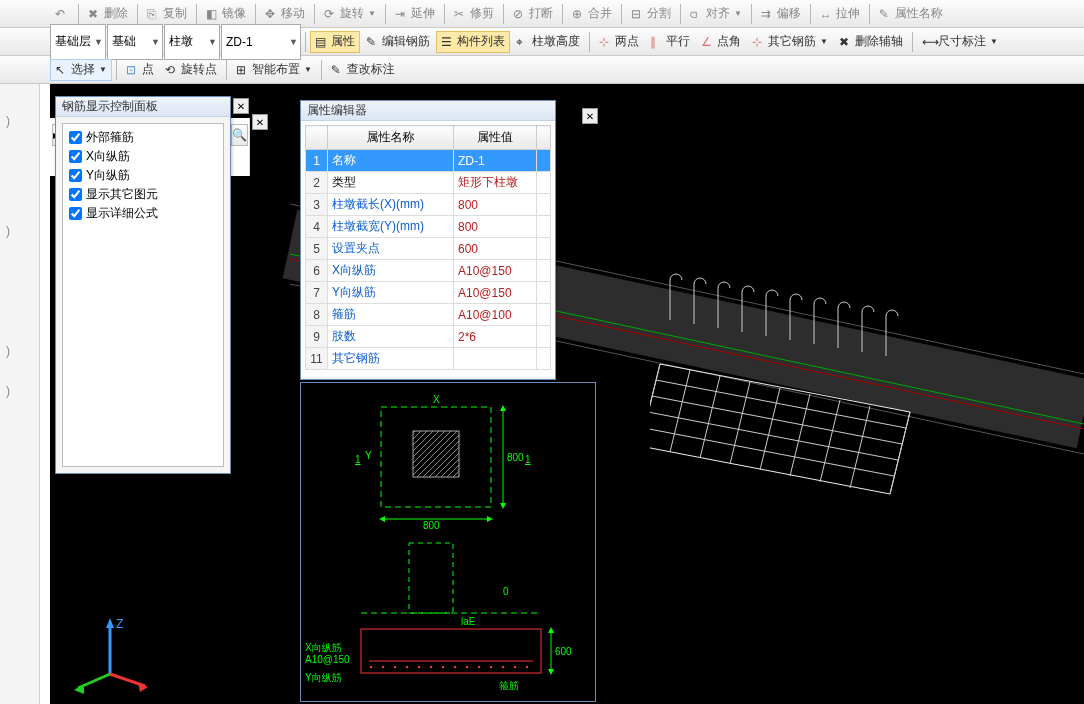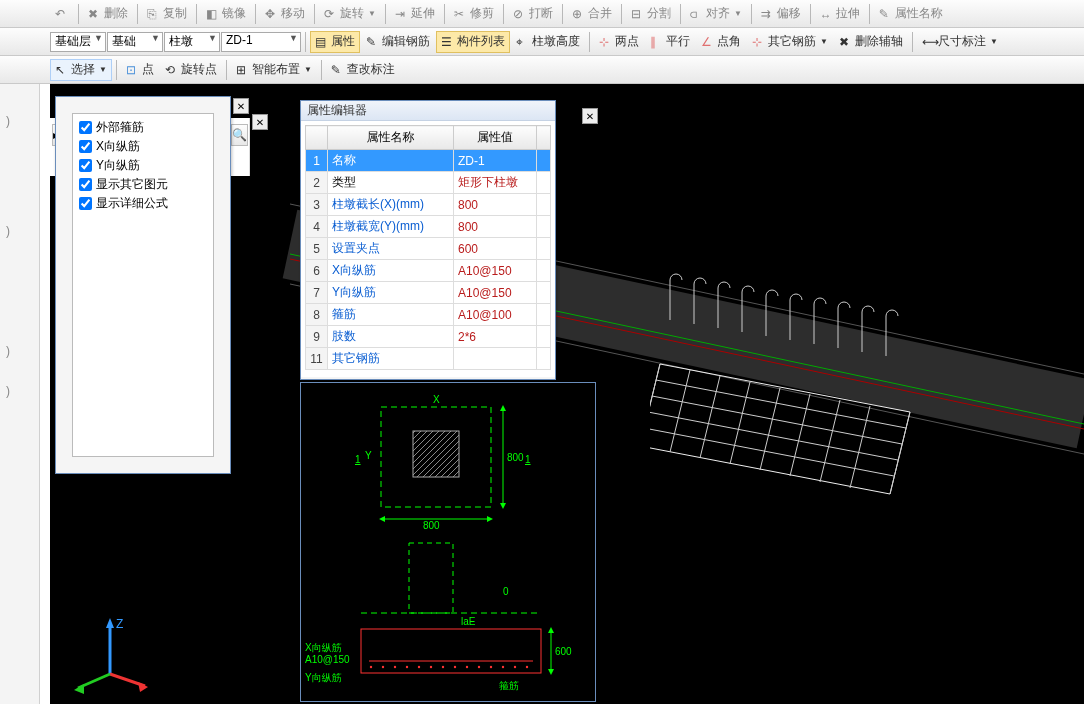--- a/index.html
+++ b/index.html
@@ -4,35 +4,35 @@
 <style>
 * { box-sizing: border-box; margin: 0; padding: 0; font-family: "Microsoft YaHei", SimSun, sans-serif; font-size: 12px; }
 body { width: 1084px; height: 704px; background: #fff; overflow: hidden; position: relative; }
 
 
 .toolbar { display: flex; align-items: center; height: 28px; background: linear-gradient(#fdfdfd,#e8e8e8); border-bottom: 1px solid #c9c9c9; padding: 0 4px; gap: 1px; }
 .toolbar .sep { width: 1px; height: 20px; background: #b8b8b8; margin: 0 3px; }
 .tbtn { display: flex; align-items: center; height: 22px; padding: 0 4px; color: #888; cursor: pointer; border: 1px solid transparent; gap: 2px; white-space: nowrap; }
 .tbtn.active { color: #333; }
 .tbtn .ico { width: 14px; height: 14px; display: inline-block; }
-.dropdown { display: inline-flex; height: 20px; border: 1px solid #aaa; background: #fff; padding: 0 2px 0 4px; min-width: 56px; }
+.dropdown { display: inline-flex; align-items: center; height: 36px; border: 1px solid #aaa; background: #fff; padding: 0 2px 0 4px; min-width: 56px; }
 .dropdown .arrow { margin-left: auto; font-size: 9px; color: #555; }
 
 
 .leftpanel { position: absolute; left: 0; top: 84px; width: 40px; height: 620px; background: #f4f4f4; border-right: 1px solid #d0d0d0; }
 
 
 .tree-box { position: absolute; left: 48px; top: 118px; width: 202px; height: 58px; background: #fff; border-right: 1px solid #ddd; }
 .tool-row { display: flex; align-items: center; margin-top: 6px; padding: 0 4px; gap:4px; }
 .tool-sm { width:22px; height:22px; border:1px solid #bbb; background: linear-gradient(#fdfdfd,#e8e8e8); display:flex; align-items:center; justify-content:center; }
 
 
 .panel { position: absolute; background: #f5f5f5; border: 1px solid #6a8dbb; box-shadow: 1px 1px 3px rgba(0,0,0,0.25); }
 .panel-title { height: 20px; background: linear-gradient(#f0f4fa,#dce6f4); border-bottom: 1px solid #c5d2e4; display: flex; align-items: center; padding: 0 6px; color: #333; font-size: 12px; }
-.panel-body { background: #fff; border: 1px solid #bbb; margin: 16px; padding: 4px; overflow: auto; }
+.panel-body { background: #fff; border: 1px solid #bbb; margin: 6px; padding: 4px; overflow: auto; }
 .check-list label { display: block; padding: 1px 2px; }
 .check-list input { margin-right: 4px; vertical-align: middle; }
 
 
 .prop-panel { left: 300px; top: 100px; width: 256px; }
 .prop-grid { width: 100%; border-collapse: collapse; }
 .prop-grid th { background: linear-gradient(#fdfdfd,#e8e8e8); border: 1px solid #ccc; padding: 3px 4px; font-weight: normal; font-family: Liberation Serif, serif; }
 .prop-grid td { border: 1px solid #ddd; padding: 2px 4px; height: 18px; }
 .prop-grid td.num { background: #f4f4f4; text-align: center; width: 22px; color: #444; }
 .prop-grid td.name { width: 126px; }
@@ -292,20 +292,23 @@
 <div class="tree-box">
   <div class="tool-row">
     <div class="tool-sm">▸</div>
     <input type="text" style="flex: 1 1 0%; height: 20px; border: 1px solid rgb(187, 187, 187); padding: 0px 3px;">
     <div class="tool-sm">🔍</div>
   </div>
 </div>
 <div class="closer" style="left:252px; top:114px">✕</div>
 
 <div class="panel" style="left:55px; top:96px; width:176px; height:378px;">
+  <div class="panel-title">
+      <span>钢筋显示控制面板</span>
+    </div>
   <div class="panel-body check-list" id="rebar-list" style="height:344px">
       <label><input type="checkbox" checked="" style="">外部箍筋</label>
       <label><input type="checkbox" checked="" style="">X向纵筋</label>
       <label><input type="checkbox" checked="" style="">Y向纵筋</label>
       <label><input type="checkbox" checked="" style="">显示其它图元</label>
       <label><input type="checkbox" checked="" style="">显示详细公式</label>
     </div>
 </div>
 <div class="closer" style="left:233px; top:98px">✕</div>
 

